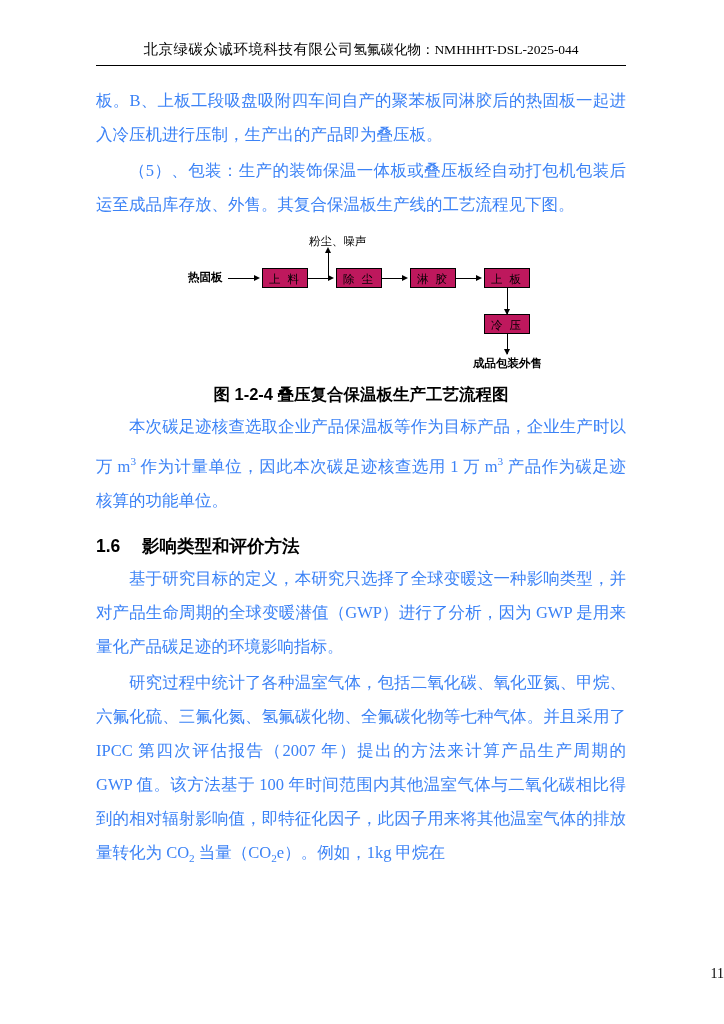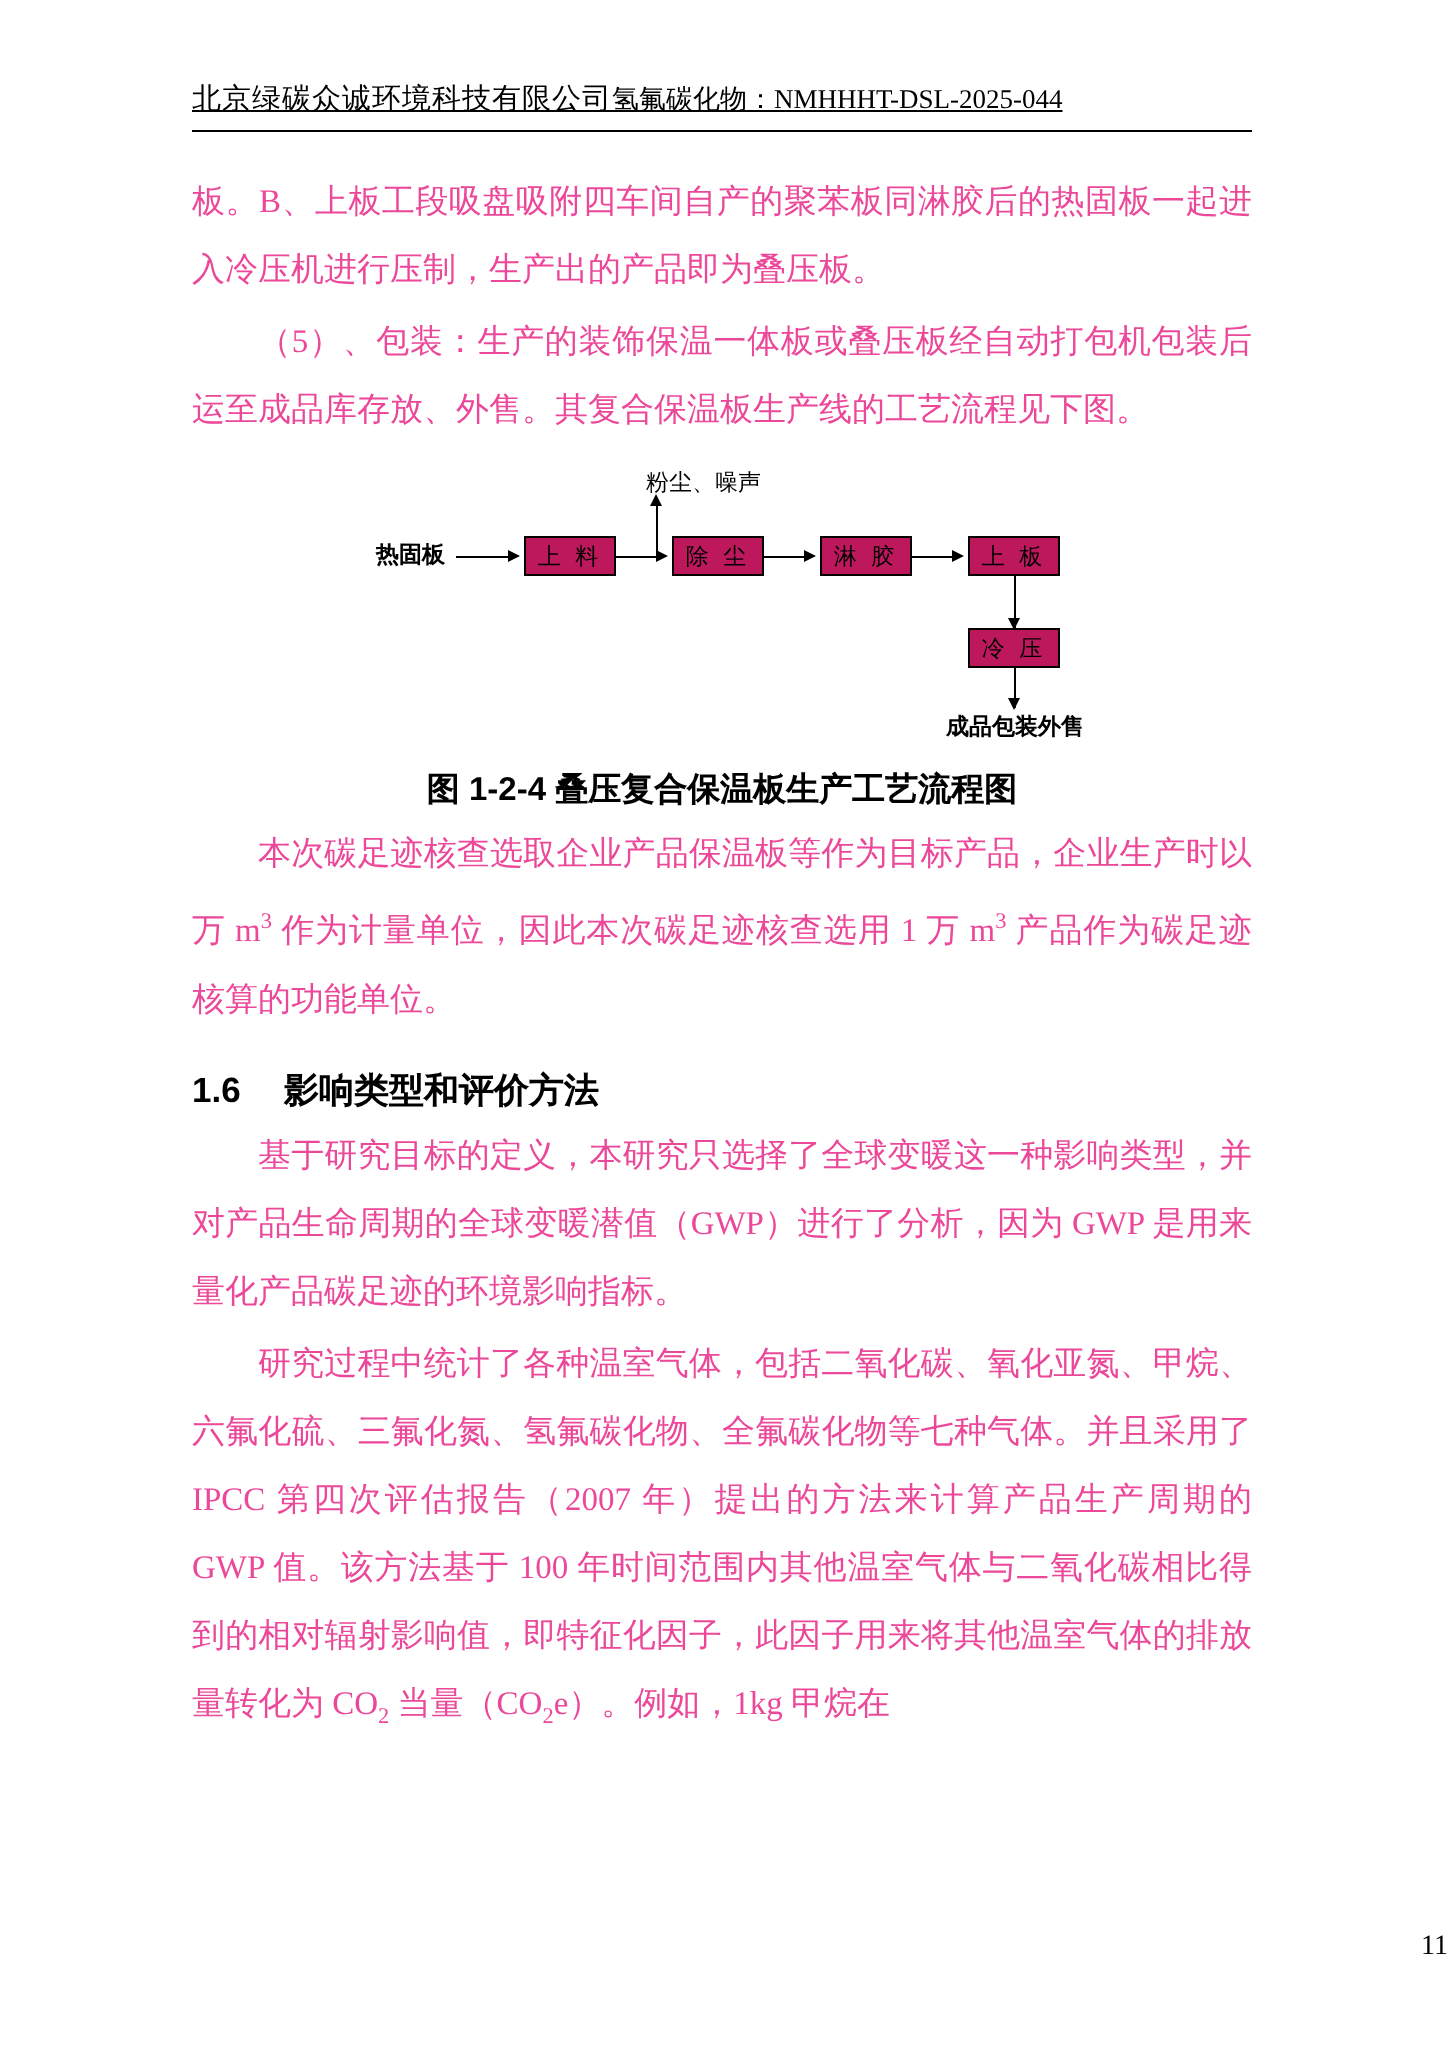--- a/index.html
+++ b/index.html
@@ -21,26 +21,25 @@
   }
   .content {
     position: absolute;
     left: 96px;
     top: 40px;
     width: 530px;
   }
   
   .doc-header {
     display: flex;
-    justify-content: flex-start;
+    justify-content: center;
     align-items: baseline;
     font-size: 14.5px;
     color: #000;
     padding-bottom: 4px;
-    text-decoration: underline;
   }
   .doc-header .left {
     letter-spacing: 0.5px;
   }
   .doc-header .right {
     font-size: 13.5px;
   }
   .doc-header .right .code {
     font-family: "Liberation Serif", serif;
   }
@@ -49,21 +48,21 @@
     margin-top: 2px;
     margin-bottom: 18px;
   }
   
   p.body {
     font-size: 16.5px;
     line-height: 34px;
     margin: 0 0 2px 0;
     text-align: justify;
     text-justify: inter-ideograph;
-    color: #ec4899;
+    color: #3b82f6;
   }
   p.indent {
     text-indent: 2em;
   }
   sup, .sup {
     font-size: 0.68em;
     vertical-align: super;
   }
   sub, .sub {
     font-size: 0.68em;
@@ -165,21 +164,21 @@
       </div>
     </div>
     <div class="header-rule"></div>
 
     <p class="body">板。B、上板工段吸盘吸附四车间自产的聚苯板同淋胶后的热固板一起进入冷压机进行压制，生产出的产品即为叠压板。</p>
 
     <p class="body indent">（5）、包装：生产的装饰保温一体板或叠压板经自动打包机包装后运至成品库存放、外售。其复合保温板生产线的工艺流程见下图。</p>
 
     <div class="figure">
 
-      <div class="fig-label" style="left:227px; top:0px;">粉尘、噪声</div>
+      <div class="fig-label" style="left:213px; top:0px;">粉尘、噪声</div>
       <div class="fig-line v" style="left:232px; top:18px; height:26px;"></div>
       <div class="arrow-u" style="left:228.5px; top:13px;"></div>
 
       <div class="fig-label" style="left:92px; top:36px; font-weight:bold;text-align:right;">热固板</div>
       <div class="fig-line h" style="left:132px; top:44px; width:28px;"></div>
       <div class="arrow-r" style="left:158px; top:40.5px;"></div>
 
       <div class="fig-box" style="left:166px; top:34px; width:46px;">上 料</div>
       <div class="fig-line h" style="left:212px; top:44px; width:22px;"></div>
       <div class="arrow-r" style="left:232px; top:40.5px;"></div>

